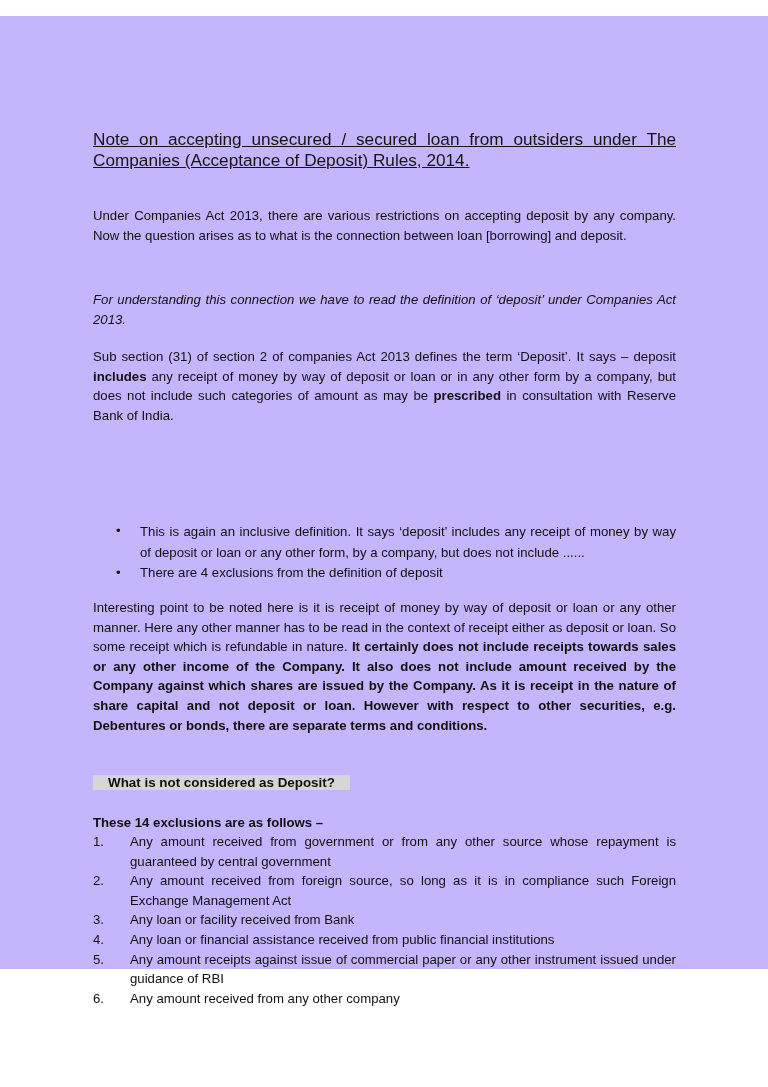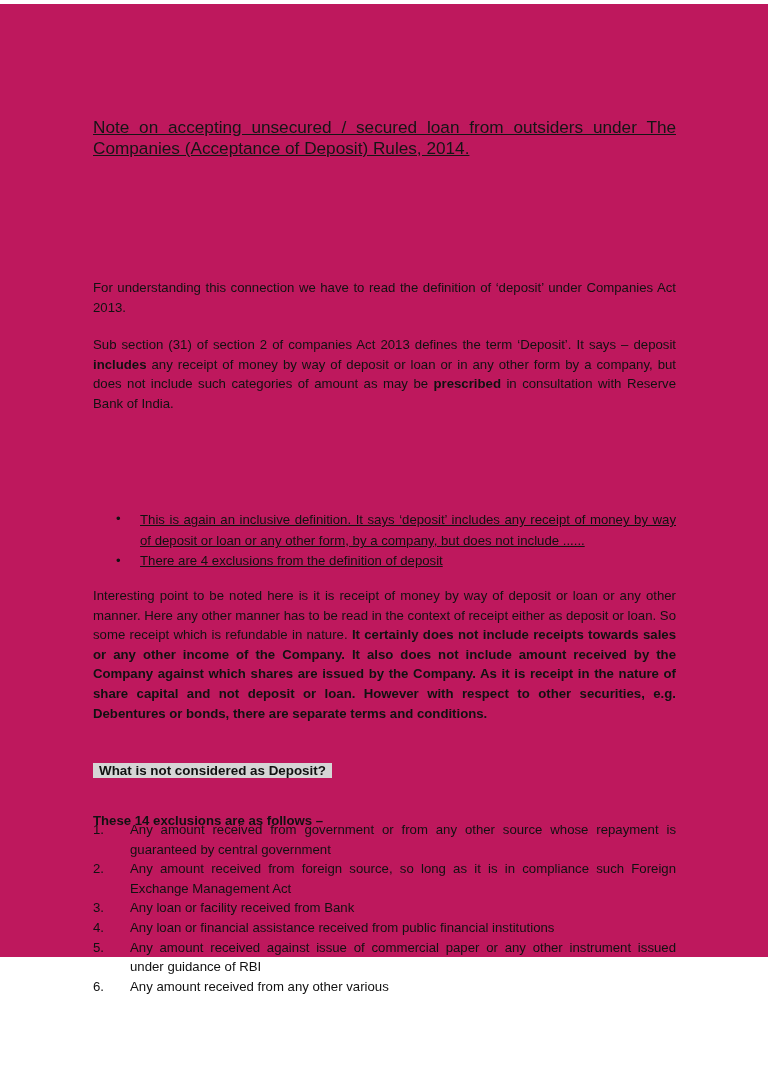--- a/index.html
+++ b/index.html
@@ -1,47 +1,48 @@
 <!DOCTYPE html>
 <html><head>
   <meta charset="utf-8">
   <style>
     * { margin: 0; padding: 0; box-sizing: border-box; }
     html, body { width: 768px; height: 1087px; background: #ffffff; overflow: hidden; }
     body { font-family: "Liberation Sans", "DejaVu Sans", sans-serif; color: #111111; position: relative; }
-    .page { position: absolute; left: 0; top: 4px; width: 768px; height: 953px; background: #be185d; }
+    .page { position: absolute; left: 0; top: 16px; width: 768px; height: 953px; background: #c4b5fd; }
     .title {
       position: absolute; left: 93px; top: 113px; width: 583px;
       font-size: 17.2px; line-height: 21px; text-decoration: underline; text-align: justify;
       text-align-last: left; color: #151515;
     }
     .p {
       position: absolute; left: 93px; width: 583px;
       font-size: 13.2px; line-height: 19.6px; text-align: justify; text-align-last: left;
     }
-    .b { font-weight: bold; margin-top: 10px; }
+    .b { font-weight: bold; }
     .bullets { position: absolute; left: 93px; width: 583px; font-size: 13.2px; line-height: 19.6px; }
     .bullet-row { display: flex; }
     .bullet-dot { width: 47px; padding-left: 23px; flex: none; }
-    .bullet-text { flex: 1; text-align: justify; text-align-last: left; text-decoration: underline; }
-    .highlight { background: #d6d6d6; font-weight: bold; font-size: 13.4px; padding: 0 6px; }
+    .bullet-text { flex: 1; text-align: justify; text-align-last: left; }
+    .highlight { background: #d6d6d6; font-weight: bold; font-size: 13.4px; padding: 0 15px; }
     .ol { position: absolute; left: 93px; width: 583px; font-size: 13.2px; line-height: 19.6px; }
     .ol-row { display: flex; }
     .ol-num { width: 37px; flex: none; }
     .ol-text { flex: 1; text-align: justify; text-align-last: left; }
   </style>
 </head>
 <body>
 
 <div class="page">
 
   <div class="title">Note on accepting unsecured / secured loan from outsiders under The Companies (Acceptance of Deposit) Rules, 2014.</div>
 
+  <div class="p" style="top:190px;">Under Companies Act 2013, there are various restrictions on accepting deposit by any company. Now the question arises as to what is the connection between loan [borrowing] and deposit.</div>
 
-  <div class="p" style="top:274px;">For understanding this connection we have to read the definition of ‘deposit’ under Companies Act 2013.</div>
+  <div class="p" style="top:274px;font-style:italic;">For understanding this connection we have to read the definition of ‘deposit’ under Companies Act 2013.</div>
 
   <div class="p" style="top:331px;"><span>Sub section (31) of section 2 of companies Act 2013 defines the term ‘Deposit’. It says – deposit </span><span class="b">includes</span><span> any receipt of money by way of deposit or loan or in any other form by a company, but does not include such categories of amount as may be </span><span class="b">prescribed</span><span> in consultation with Reserve Bank of India.</span></div>
 
 
 
   <div class="bullets" style="top:505px;">
     <div class="bullet-row">
       <span class="bullet-dot">•</span>
       <span class="bullet-text" style="line-height:21px;">This is again an inclusive definition. It says ‘deposit’ includes any receipt of money by way of deposit or loan or any other form, by a company, but does not include ......</span>
     </div>
@@ -69,21 +70,21 @@
     <div class="ol-row">
       <span class="ol-num">3.</span>
       <span class="ol-text">Any loan or facility received from Bank</span>
     </div>
     <div class="ol-row">
       <span class="ol-num">4.</span>
       <span class="ol-text">Any loan or financial assistance received from public financial institutions</span>
     </div>
     <div class="ol-row">
       <span class="ol-num">5.</span>
-      <span class="ol-text">Any amount received against issue of commercial paper or any other instrument issued under guidance of RBI</span>
+      <span class="ol-text">Any amount receipts against issue of commercial paper or any other instrument issued under guidance of RBI</span>
     </div>
     <div class="ol-row">
       <span class="ol-num">6.</span>
-      <span class="ol-text">Any amount received from any other various</span>
+      <span class="ol-text">Any amount received from any other company</span>
     </div>
   </div>
 
 </div>
 
 </body></html>

